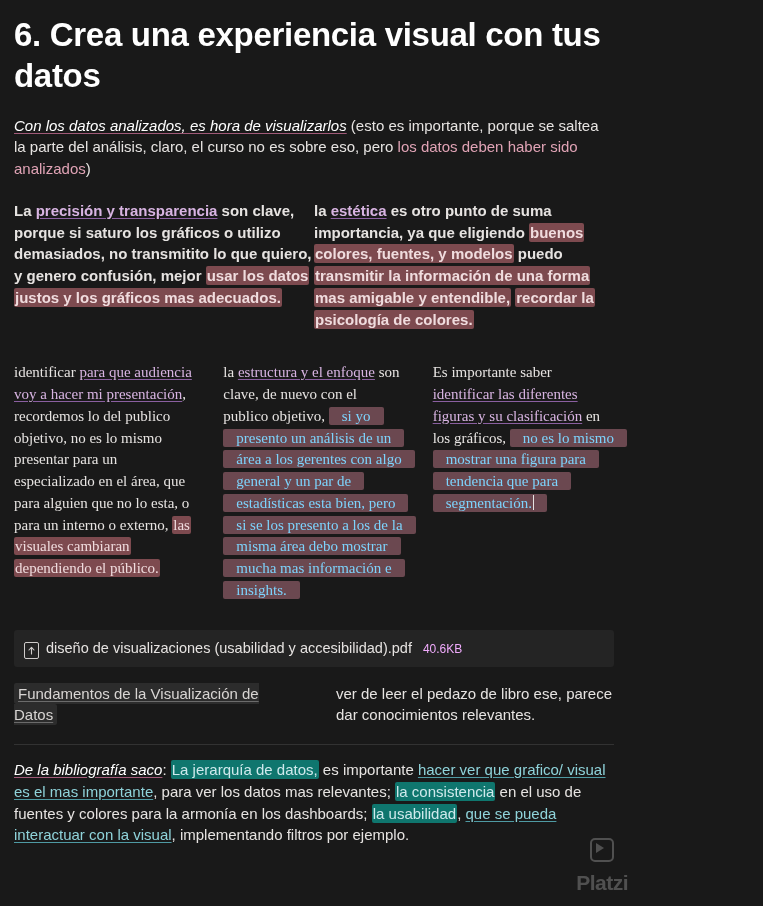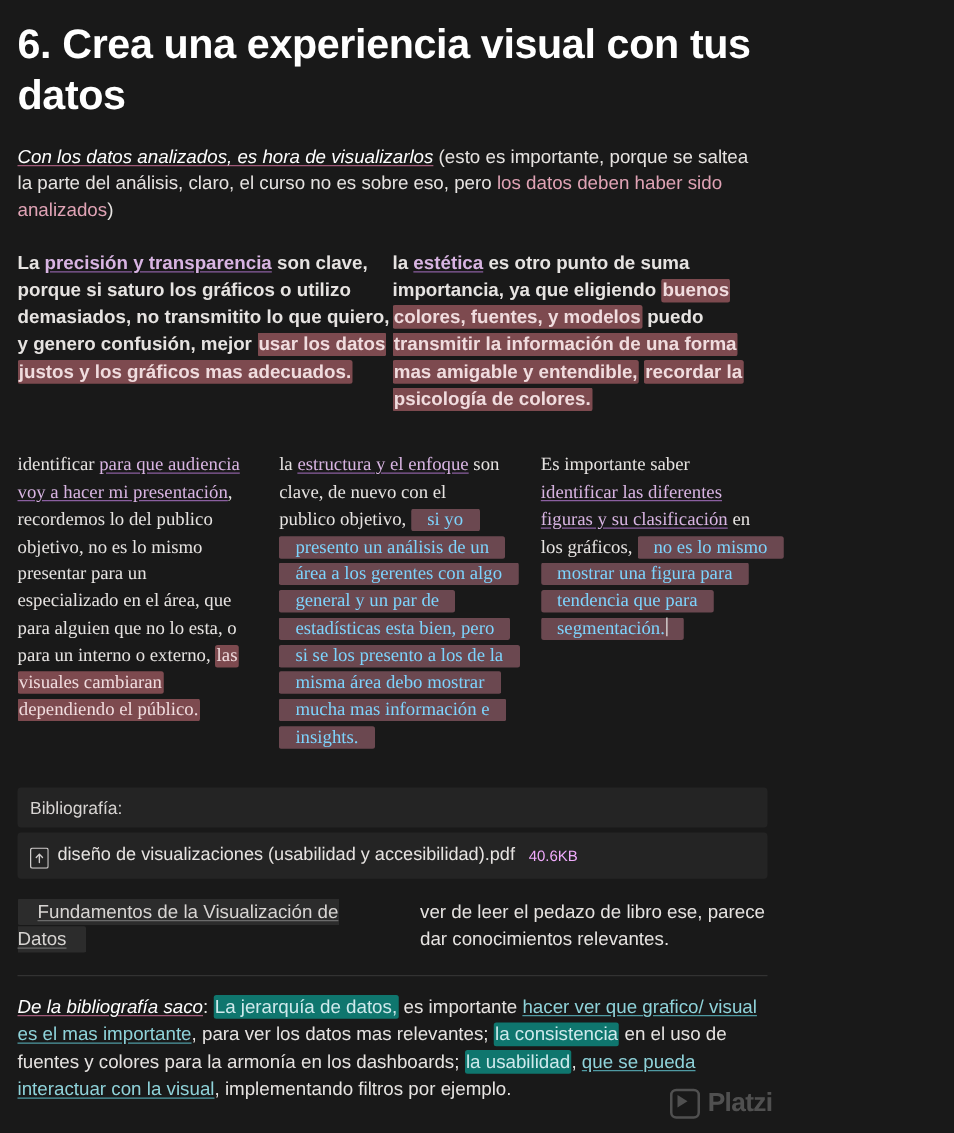--- a/index.html
+++ b/index.html
@@ -147,46 +147,47 @@
   .biblio-cols {
     display: flex;
     gap: 44px;
     margin-bottom: 18px;
   }
   .biblio-cols .left { width: 330px; }
   .biblio-cols .right { width: 330px; }
   .boxed-link {
     background: #2c2c2c;
     border-radius: 2px;
-    padding: 2px 16px;
+    padding: 2px 4px;
     color: #d8d5d3;
     text-decoration: underline;
     text-decoration-color: #6b6b6b;
     text-underline-offset: 2px;
   }
   hr.sep {
     border: none;
     border-top: 1px solid #323232;
     margin: 4px 0 14px 0;
   }
   .final {
     margin-bottom: 0;
   }
   .watermark {
     position: absolute;
-    right: 10px;
+    right: 0;
     bottom: 8px;
     display: flex;
     align-items: center;
     gap: 6px;
     opacity: 0.30;
     color: #cfcfcf;
     font-size: 21px;
     font-weight: bold;
     letter-spacing: -0.5px;
+    flex-direction: column;
   }
   .watermark .wm-mark {
     width: 20px;
     height: 20px;
     border: 2px solid #cfcfcf;
     border-radius: 5px;
     position: relative;
   }
   .watermark .wm-mark::after {
     content: "";
@@ -223,21 +224,20 @@
       <p><span>identificar </span><span class="hl-purple-ul">para que audiencia voy a hacer mi presentación</span><span>, recordemos lo del publico objetivo, no es lo mismo presentar para un especializado en el área, que para alguien que no lo esta, o para un interno o externo, </span><span class="hl-rose-bg">las visuales cambiaran dependiendo el público.</span></p>
     </div>
     <div>
       <p><span>la </span><span class="hl-purple-ul">estructura y el enfoque</span><span> son clave, de nuevo con el publico objetivo, </span><span class="hl-mauve-bg">si yo presento un análisis de un área a los gerentes con algo general y un par de estadísticas esta bien, pero si se los presento a los de la misma área debo mostrar mucha mas información e insights.</span></p>
     </div>
     <div>
       <p><span>Es importante saber </span><span class="hl-purple-ul">identificar las diferentes figuras y su clasificación</span><span> en los gráficos, </span><span class="hl-mauve-bg cursor">no es lo mismo mostrar una figura para tendencia que para segmentación.</span></p>
     </div>
   </div>
 
-  <div class="biblio-header">Bibliografía:</div>
 
   <div class="file-row">
     <span class="file-icon">
       <svg width="15" height="17" viewBox="0 0 15 17">
         <rect x="0.5" y="0.5" width="14" height="16" rx="1.5" fill="none" stroke="#cfcccb" stroke-width="1"></rect>
         <path d="M7.5 12 L7.5 5.5 M5 8 L7.5 5.3 L10 8" fill="none" stroke="#cfcccb" stroke-width="1.1" stroke-linecap="round" stroke-linejoin="round"></path>
       </svg>
     </span>
     <span>diseño de visualizaciones (usabilidad y accesibilidad).pdf</span>
     <span class="file-size">40.6KB</span>

